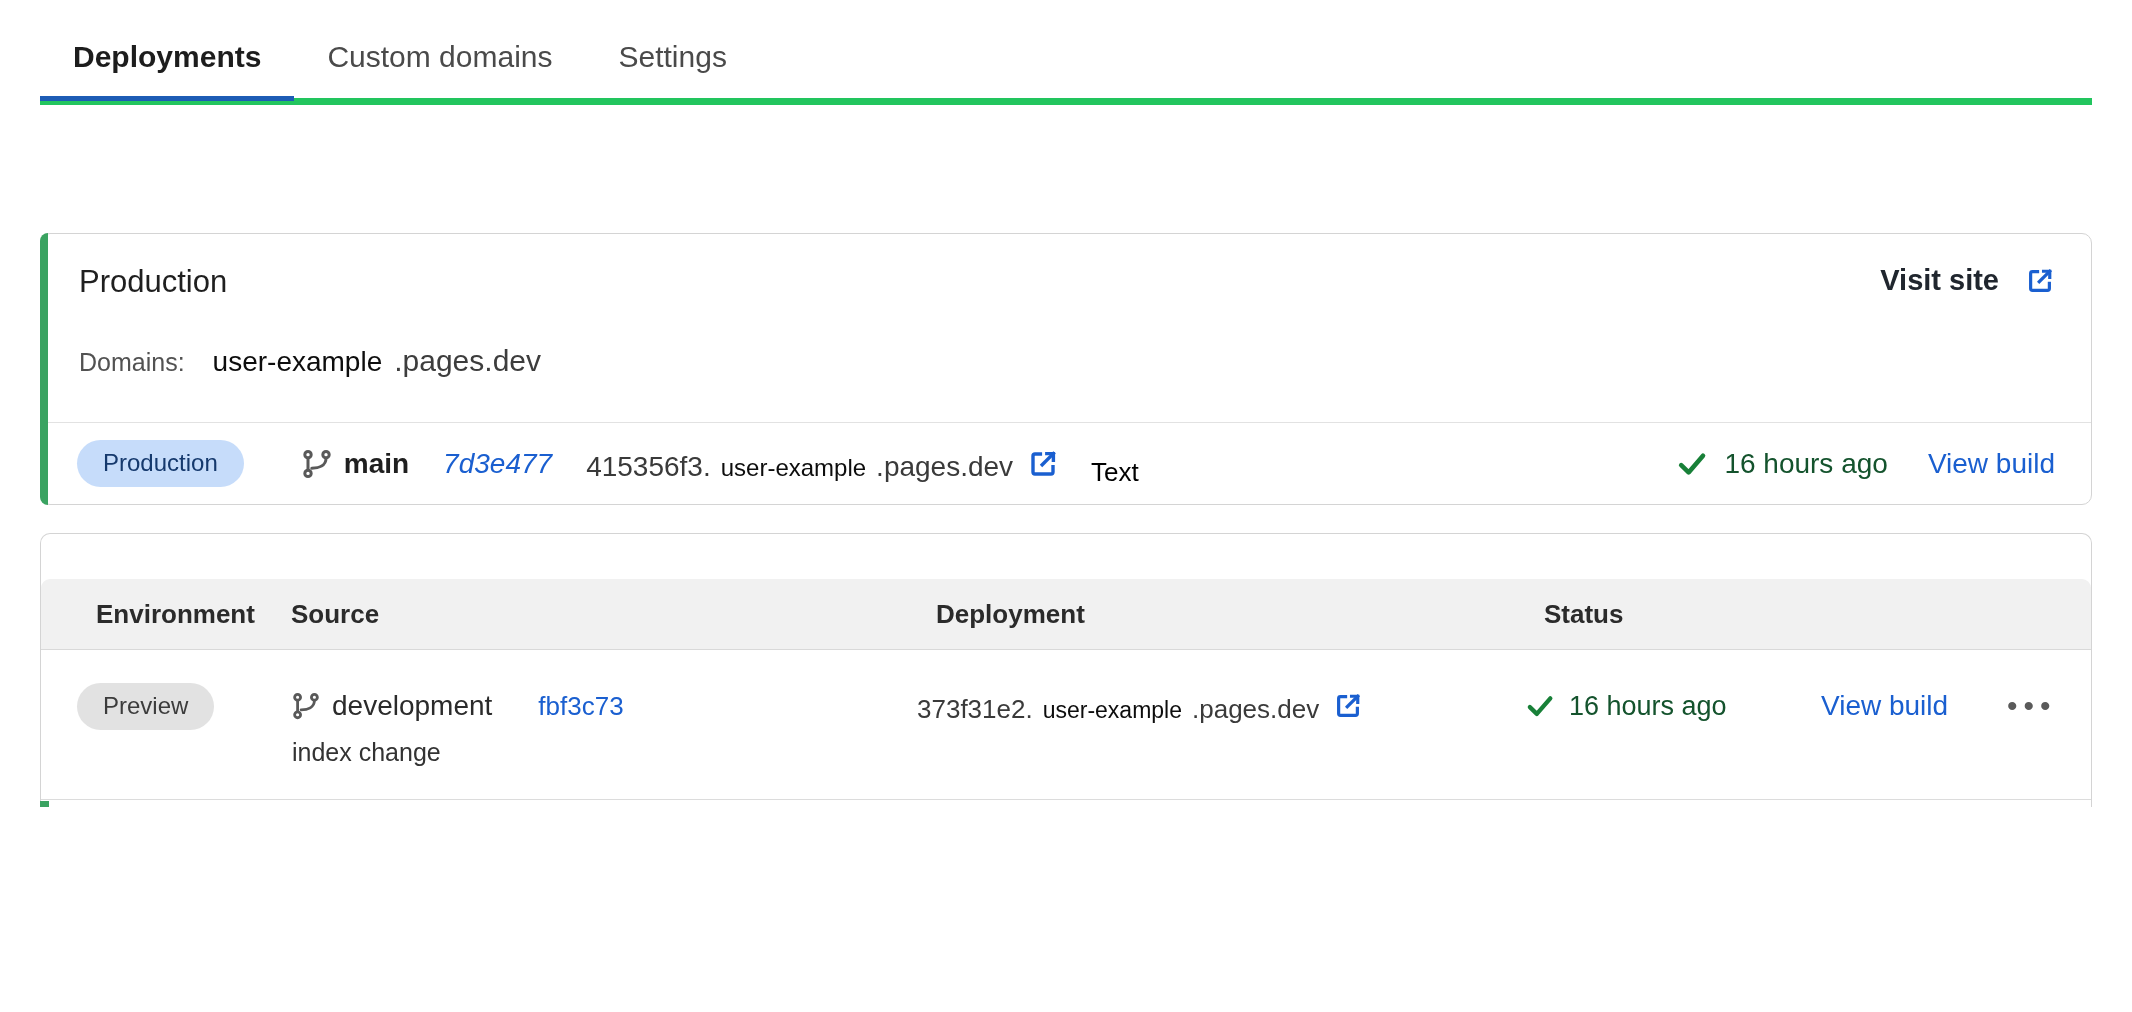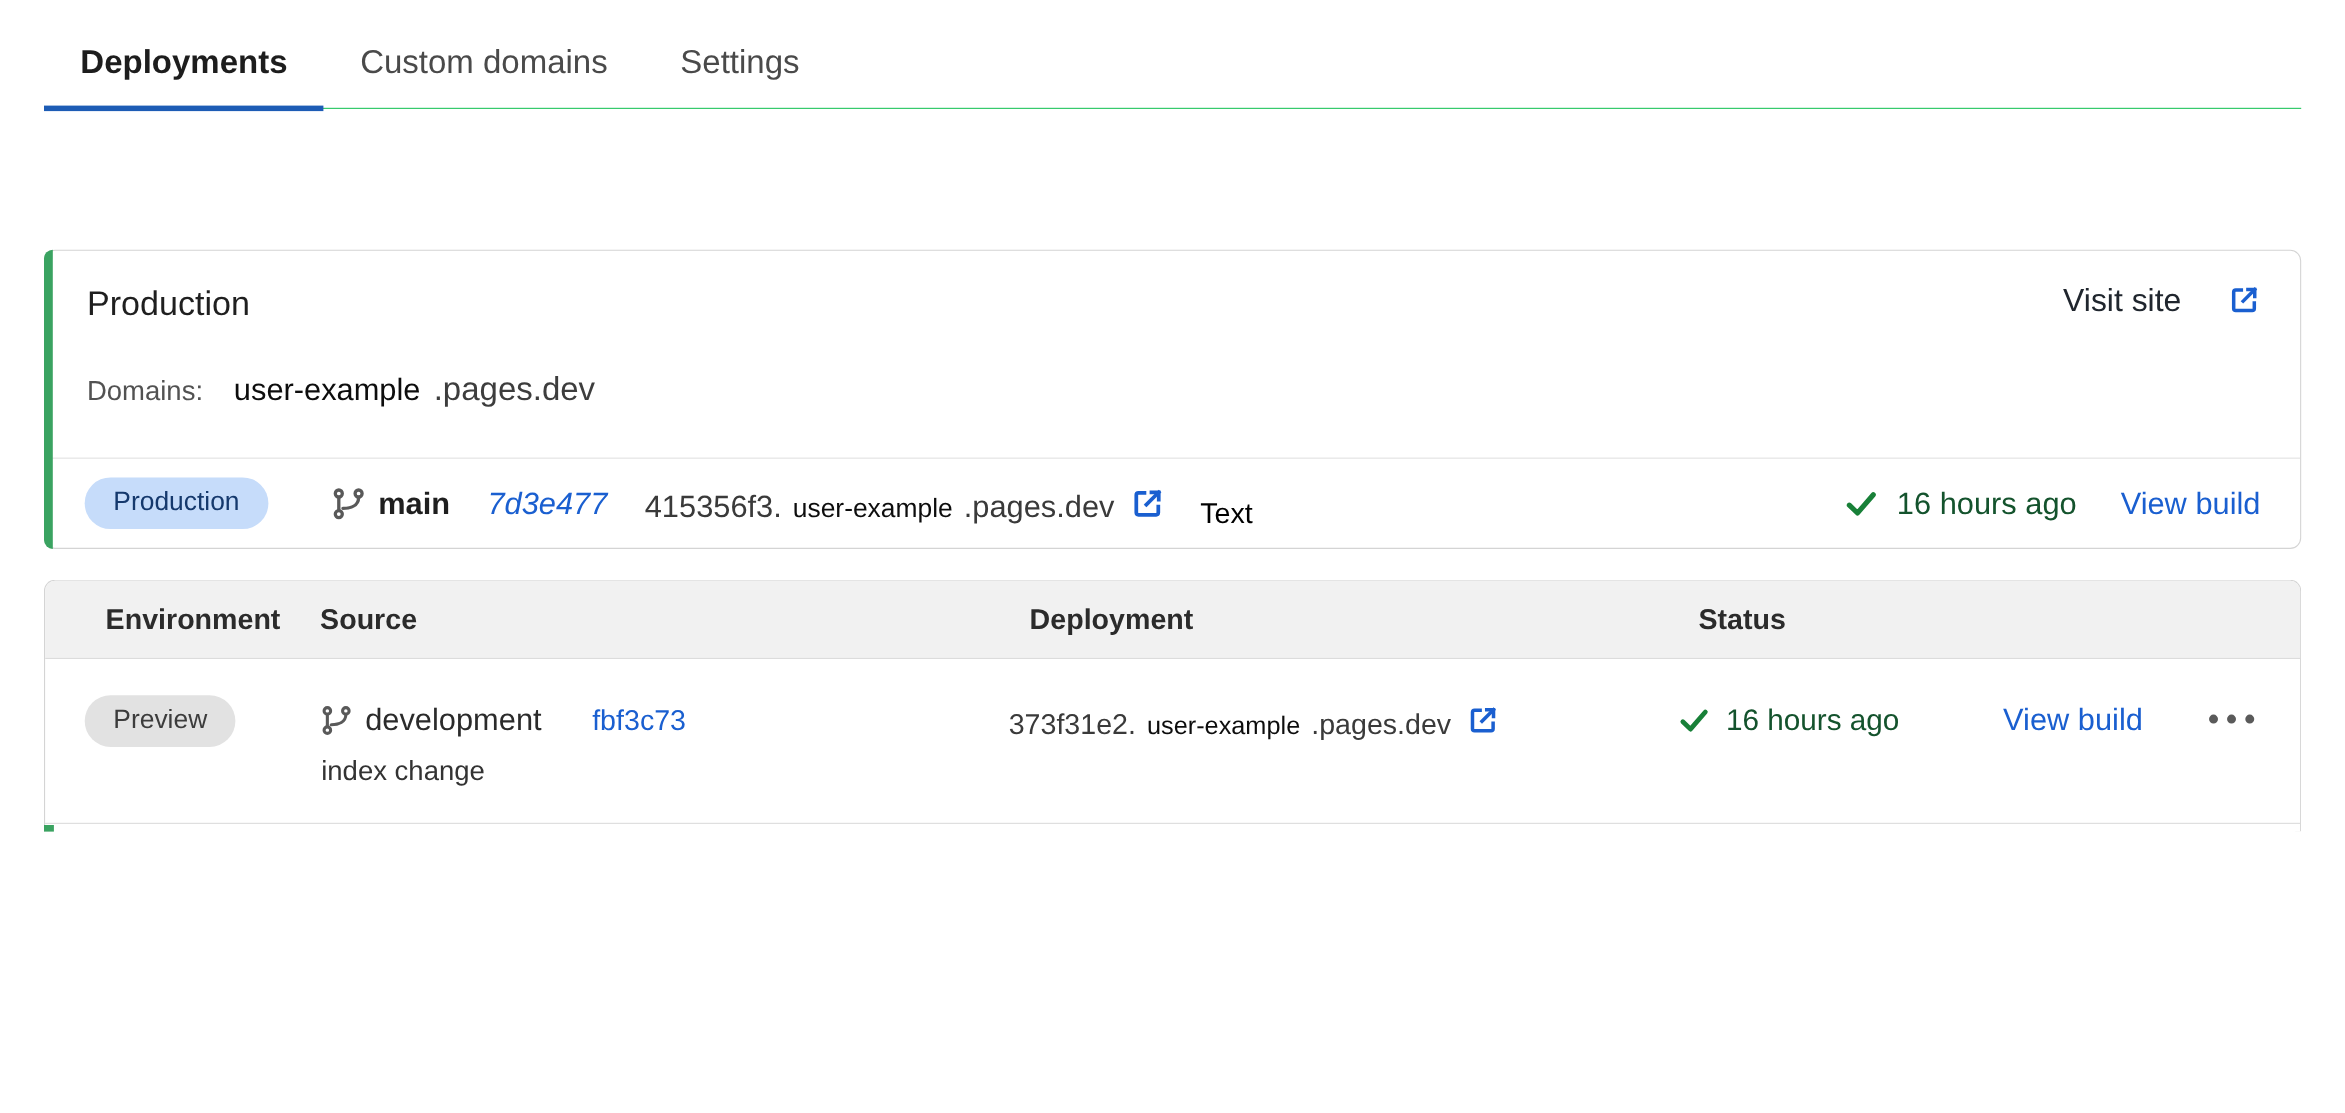--- a/index.html
+++ b/index.html
@@ -6,21 +6,21 @@
   html,body { margin:0; padding:0; background:#fff; }
   body {
     width:2132px; height:1012px;
     font-family:"Liberation Sans", sans-serif;
     color:#232323;
     -webkit-font-smoothing:antialiased;
   }
   .page { position:relative; width:2132px; height:1012px; overflow:hidden; background:#fff; }
 
   
-  .tabbar { margin:0 40px; padding-top:34px; border-bottom:1px solid #22c55e; display:flex; }
+  .tabbar { margin:0 40px; padding-top:34px; border-bottom:7px solid #22c55e; display:flex; }
   .tab {
     padding:6px 33px 24px; font-size:30px; color:#4a4a4a;
     position:relative; cursor:pointer; white-space:nowrap;
   }
   .tab.active { color:#1d1d1d; font-weight:700; }
   .tab.active::after {
     content:""; position:absolute; left:0; right:0; bottom:-3px; height:5px;
     background:var(--tab-underline-blue);
   }
 
@@ -29,21 +29,21 @@
     margin:128px 40px 0; border:1px solid var(--border-gray);
     border-radius:10px; position:relative; background:#fff;
   }
   .card-stripe {
     position:absolute; left:-1px; top:-1px; bottom:-1px; width:8px;
     background:var(--stripe-green); border-radius:10px 0 0 10px; z-index:2;
   }
   .card-body { padding:30px 36px 44px 38px; }
   .card-title-row { display:flex; align-items:flex-start; justify-content:space-between; }
   .card-title { margin:0; font-size:31px; font-weight:500; color:#1f1f1f; }
-  .visit-site { display:flex; gap:28px; font-size:29px; color:#20262e; font-weight:400; cursor:pointer; text-decoration:none; }
+  .visit-site { display:flex; align-items:center; gap:12px; font-size:29px; color:#20262e; font-weight:700; cursor:pointer; text-decoration:none; }
   .autodeploy { margin-top:42px; display:flex; align-items:center; gap:18px; font-size:28px; color:#3a3a3a; }
   .domains-line { margin-top:44px; display:flex; align-items:baseline; }
   .domains-label { font-size:25px; color:#525252; font-weight:500; }
   .domain-name { margin-left:28px; font-size:28px; color:#0d0d0d; }
   .domain-suffix { margin-left:12px; font-size:30px; color:#3d3d3d; }
 
   .card-row {
     border-top:1px solid #e2e2e2; height:82px; padding:0 36px;
     display:flex; align-items:center; font-size:28px;
   }
@@ -70,21 +70,21 @@
   
   .section-title { margin:134px 40px 0; font-size:31px; font-weight:500; color:#1c1c1c; }
   .table {
     margin:28px 40px 0; border:1px solid var(--border-gray); border-bottom:none;
     border-radius:10px 10px 0 0; position:relative; background:#fff;
   }
   .thead {
     display:grid; grid-template-columns:195px 645px 608px 1fr;
     background:var(--header-bg); height:71px; align-items:center; padding:0 55px;
     border-bottom:1px solid #d9d9d9; border-radius:9px 9px 0 0;
-    font-size:26px; font-weight:700; color:#2b2b2b;
+    font-size:26px; font-weight:700; color:#2b2b2b;margin-top:45px;
   }
   .trow {
     display:grid; grid-template-columns:195px 645px 608px 296px 186px 1fr;
     padding:32px 36px 4px; height:150px; align-items:start;
     border-bottom:1px solid #dcdcdc; font-size:26px;
   }
   .cell-line { display:flex; align-items:center; height:48px; }
   .src-cell { padding-left:20px; }
   .src-branch { margin-left:12px; font-size:28px; color:#2b2b2b; }
   .src-commit { margin-left:46px; color:var(--link-blue); cursor:pointer; text-decoration:none; }

